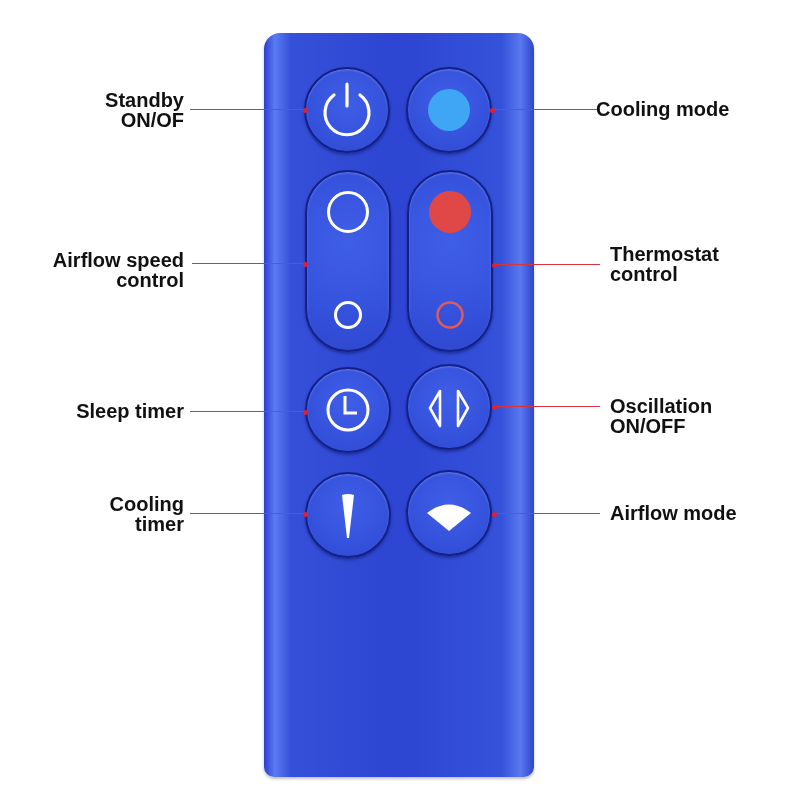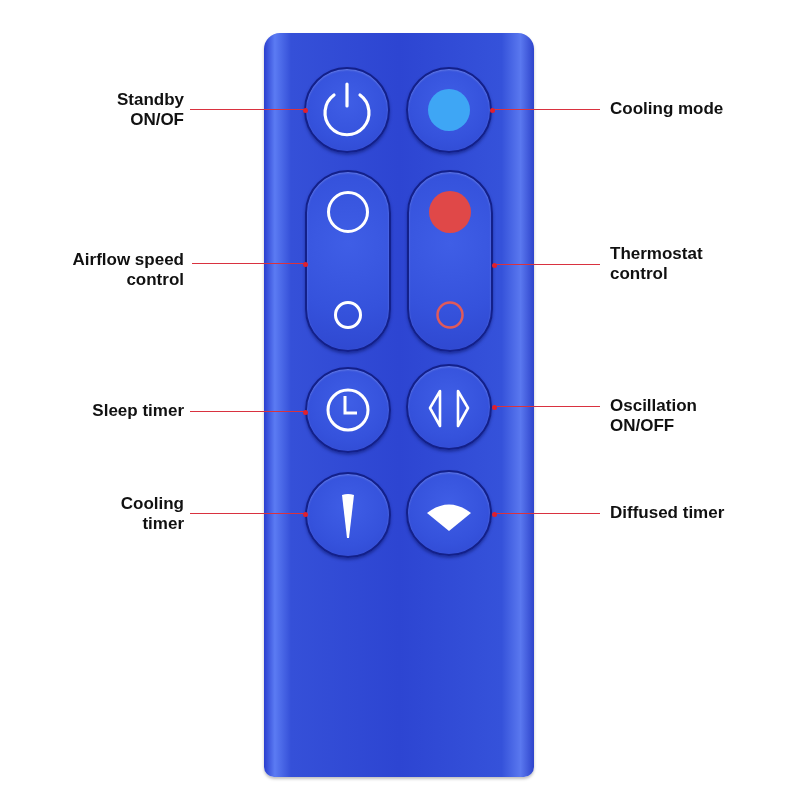--- a/index.html
+++ b/index.html
@@ -5,21 +5,21 @@
   html,body{margin:0;padding:0;background:#ffffff;}
   body{width:800px;height:800px;position:relative;overflow:hidden;font-family:"Liberation Sans","DejaVu Sans",sans-serif;}
   .remote{position:absolute;left:264px;top:33px;width:270px;height:744px;border-radius:16px 16px 10px 10px;
     background:linear-gradient(90deg,#2a3fcf 0%,#5b7bf3 4%,#3550d8 10%,#2d45d2 50%,#3552da 88%,#5a78ef 95%,#2e44cc 100%);
     box-shadow:0 2px 3px rgba(0,0,0,0.25);}
   .btn{position:absolute;background:radial-gradient(circle at 50% 40%,#3f5ee6 0%,#3552dc 60%,#2e47cf 100%);
     border:2px solid #13208a;box-shadow:0 2px 3px rgba(10,20,100,0.5), inset 0 1px 2px rgba(255,255,255,0.25);box-sizing:border-box;cursor:pointer;}
   .round{width:86px;height:86px;border-radius:50%;}
   .pill{width:86px;height:182px;border-radius:43px;}
   .btn svg{position:absolute;left:0;top:0;}
-  .label{position:absolute;font-weight:bold;font-size:17px;line-height:20px;color:#111;white-space:nowrap;}
+  .label{position:absolute;font-weight:bold;font-size:20px;line-height:20px;color:#111;white-space:nowrap;}
   .label.left{text-align:right;}
   .label span{display:block;}
   .line{position:absolute;height:1px;background:#d9323f;}
   .dot{position:absolute;width:5px;height:5px;border-radius:50%;background:#e0202f;margin-top:-2px;margin-left:-2px;}
 </style>
 </head>
 <body>
 
 <div class="remote"></div>
 
@@ -97,21 +97,21 @@
 <div class="line" style="left:190px;top:513px;width:116px;"></div>
 <div class="dot" style="left:305px;top:514px;"></div>
 
 <div class="line" style="left:494px;top:513px;width:106px;"></div>
 <div class="dot" style="left:494px;top:514px;"></div>
 
 <div class="label left" style="right:616px;top:90px;">
   <span>Standby</span>
     <span>ON/OF</span>
 </div>
-<div class="label" style="left:610px;top:99px;">
+<div class="label" style="left:596px;top:99px;">
   <span>Cooling mode</span>
 </div>
 <div class="label left" style="right:616px;top:250px;">
   <span>Airflow speed</span>
     <span>control</span>
 </div>
 <div class="label" style="left:610px;top:244px;">
   <span>Thermostat</span>
     <span>control</span>
 </div>
@@ -120,14 +120,14 @@
 </div>
 <div class="label" style="left:610px;top:388px;margin-top:8px;">
   <span>Oscillation</span>
     <span>ON/OFF</span>
 </div>
 <div class="label left" style="right:616px;top:494px;">
   <span>Cooling</span>
     <span>timer</span>
 </div>
 <div class="label" style="left:610px;top:503px;">
-  <span>Diffused timer</span>
+  <span>Airflow mode</span>
 </div>
 
 </body></html>

